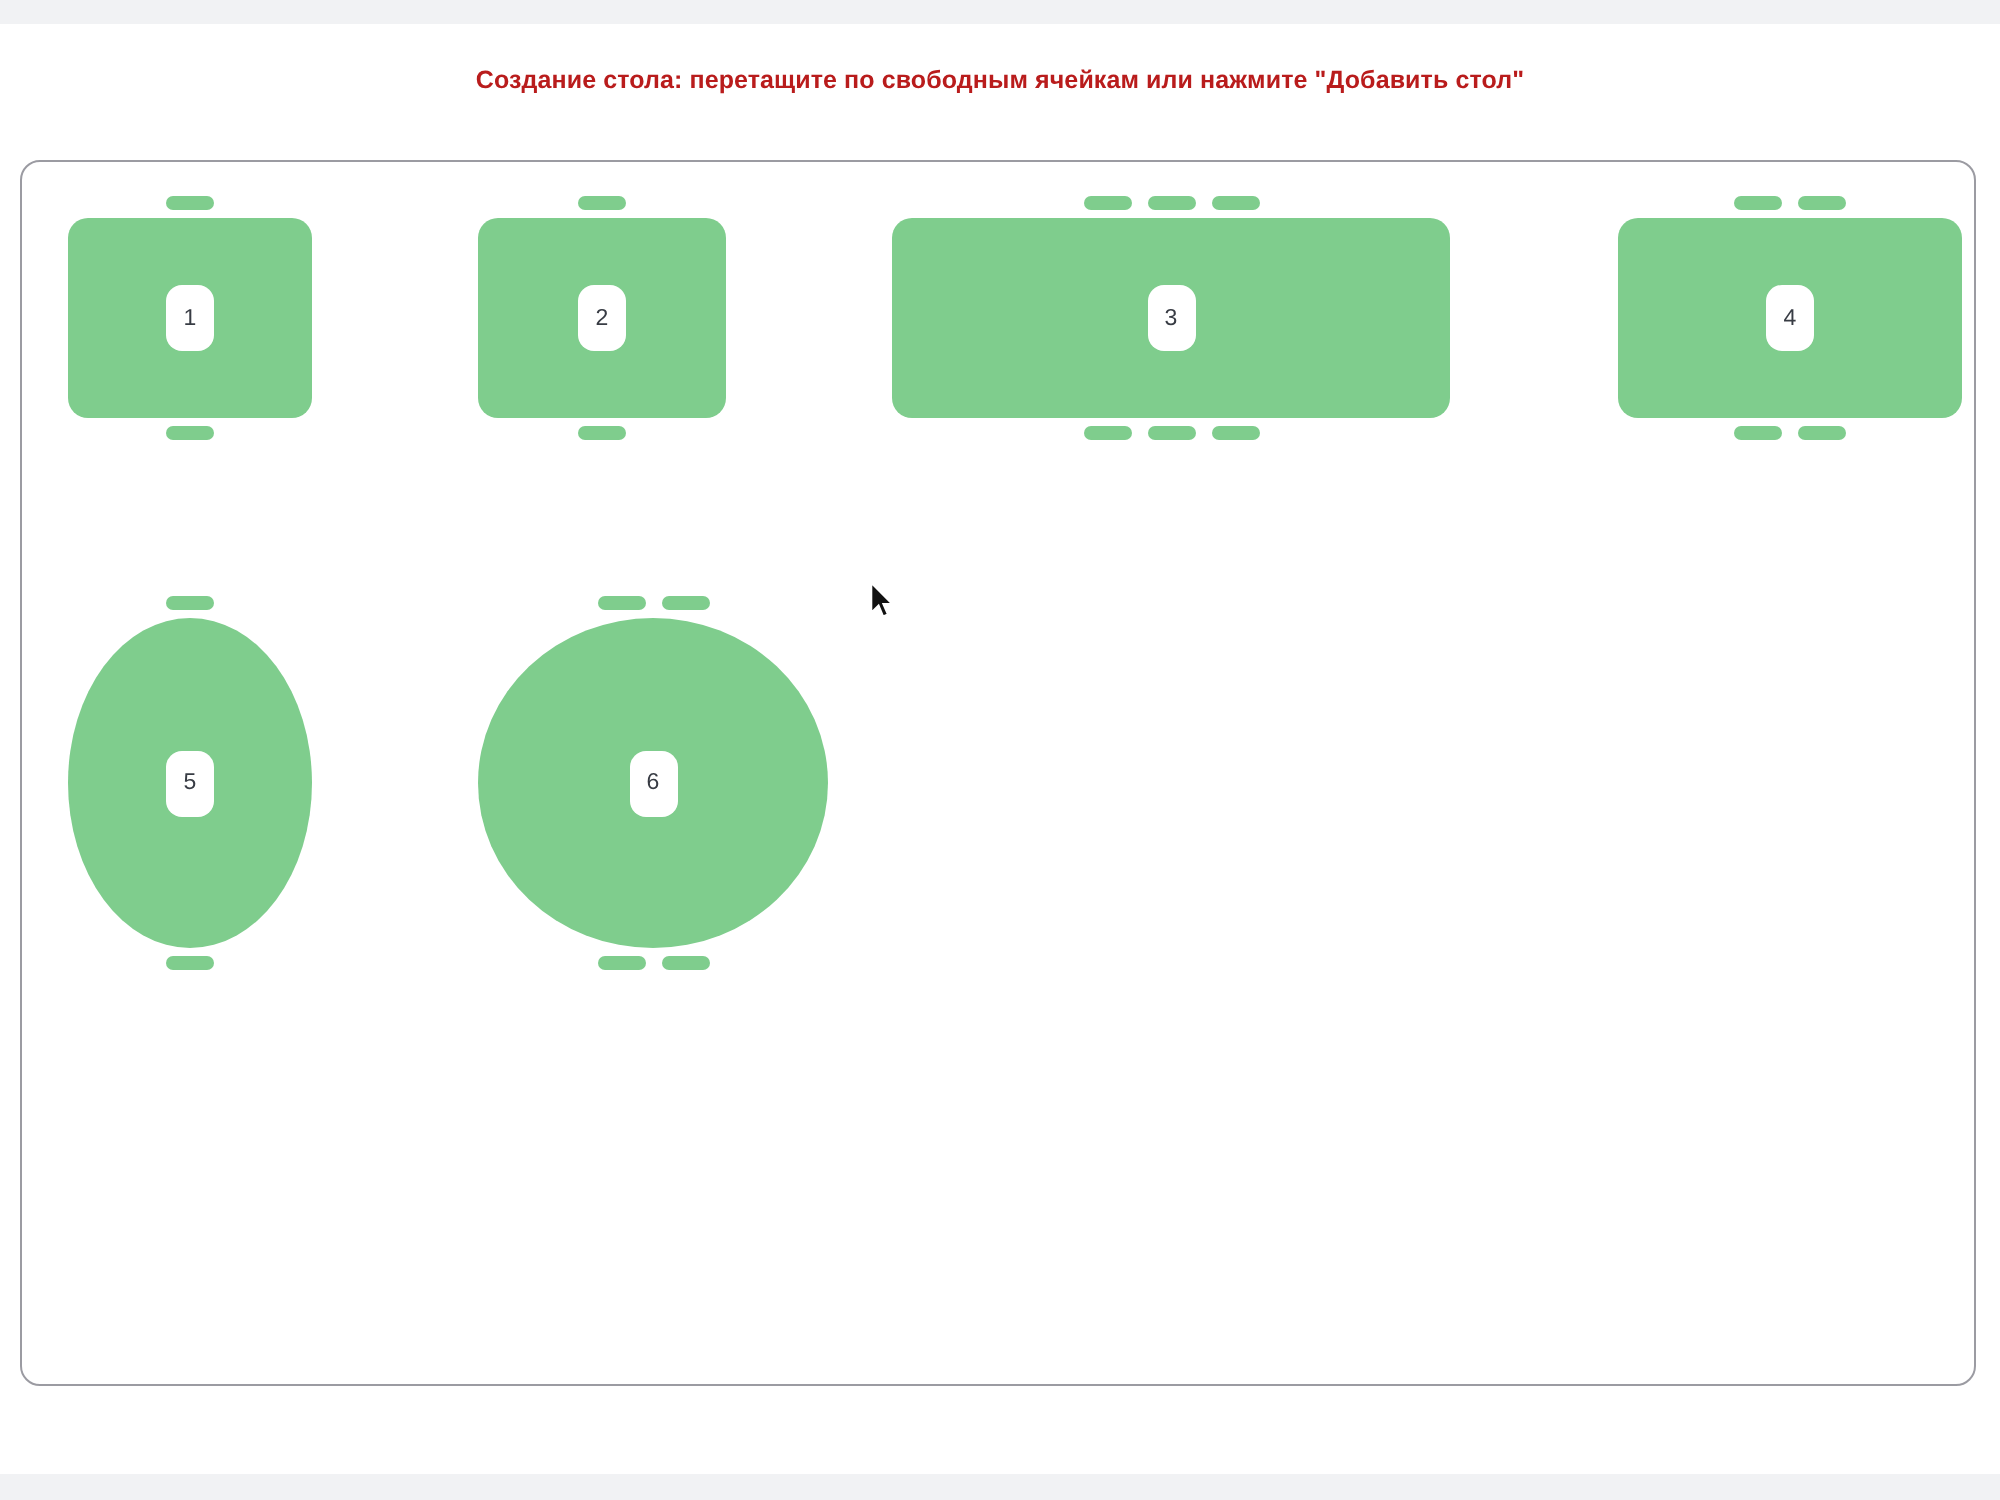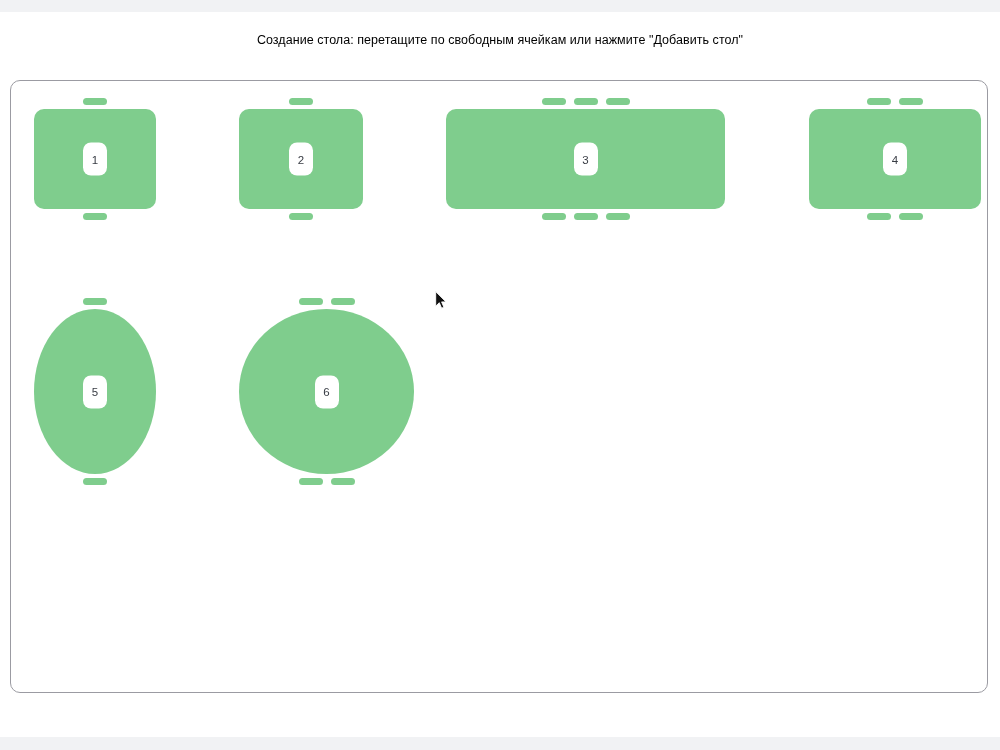--- a/index.html
+++ b/index.html
@@ -46,22 +46,22 @@
     width: 1000px;
     height: 56px;
     display: flex;
     align-items: center;
     justify-content: center;
     background: #ffffff;
   }
 
   .header-title {
     font-size: 12.5px;
-    font-weight: normal;
-    color: #000000;
+    font-weight: bold;
+    color: #b91c1c;
     letter-spacing: 0.05px;
     white-space: nowrap;
   }
 
   
   .canvas {
     position: absolute;
     left: 10px;
     top: 80px;
     width: 978px;

